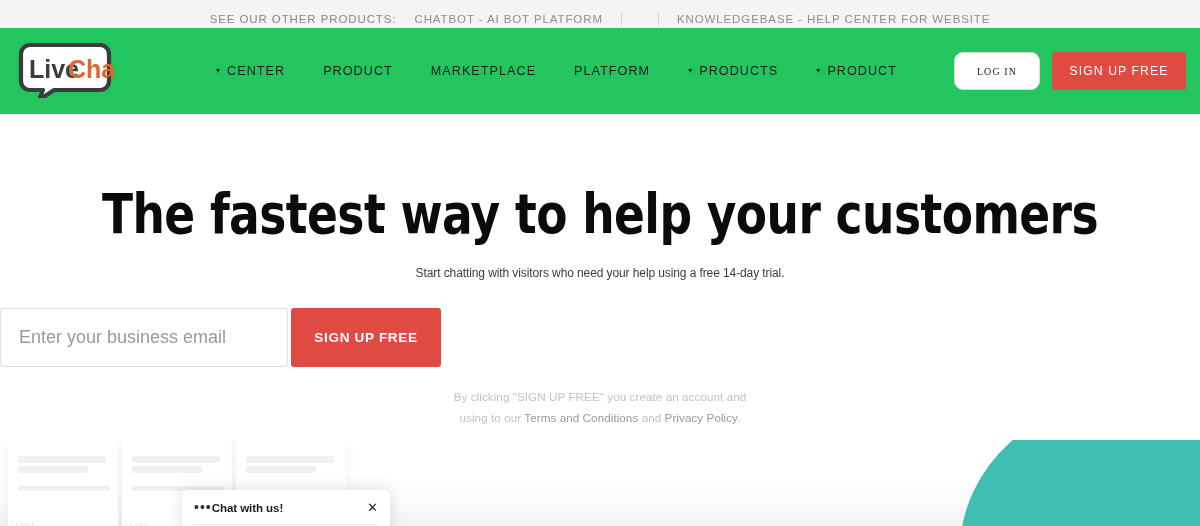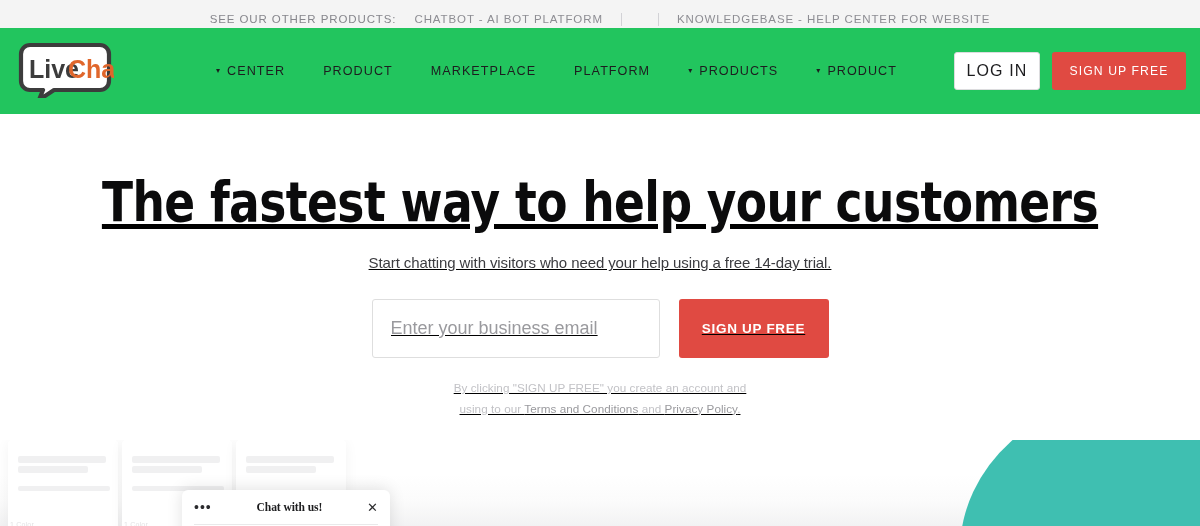--- a/index.html
+++ b/index.html
@@ -111,26 +111,26 @@
     top: 0;
     height: 86px;
     display: flex;
     align-items: center;
     gap: 12px;
   }
   .btn-login {
     width: 86px;
     height: 38px;
     border: 1px solid #dcdcde;
-    border-radius: 3px;
+    border-radius: 9px;
     background: #ffffff;
     color: #1d1d1f;
-    font-size: 16px;
+    font-size: 10px;
     letter-spacing: 1.1px;
-    font-family: Liberation Sans, sans-serif;
+    font-family: Liberation Serif, serif;
     cursor: pointer;
     display: flex;
     align-items: center;
     justify-content: center;
   }
   .btn-signup-nav {
     width: 134px;
     height: 38px;
     border: none;
     border-radius: 3px;
@@ -141,48 +141,46 @@
     font-family: "Liberation Sans", sans-serif;
     cursor: pointer;
     display: flex;
     align-items: center;
     justify-content: center;
   }
 
   
   .hero {
     position: absolute;
-    top: 112px; left: 0;
+    top: 124px; left: 0;
     width: 1200px;
     text-align: center;
-    text-decoration: underline;
   }
   .hero-title {
     margin-top: 62px;
     font-family: "DejaVu Sans Condensed", "Liberation Sans Narrow", "Liberation Sans", sans-serif;
     font-weight: bold;
     font-size: 55px;
     line-height: 1.02;
     letter-spacing: -0.6px;
     color: #0b0b0c;
     transform: scaleX(0.92);
   }
   .hero-sub {
     margin-top: 24px;
-    font-size: 15px;
+    font-size: 12px;
     color: #3c3c40;
     letter-spacing: -0.1px;
   }
 
   .signup-form {
     margin-top: 28px;
     display: flex;
-    justify-content: center;
     align-items: stretch;
-    gap: 19px;
+    gap: 3px;
   }
   .email-input {
     width: 288px;
     height: 59px;
     border: 1px solid #dedede;
     border-radius: 3px;
     background: #ffffff;
     padding: 0 18px;
     font-size: 18px;
     color: #2b2b2e;
@@ -286,26 +284,24 @@
   }
   .chat-dots {
     font-size: 14px;
     color: #2b2b2e;
     letter-spacing: 1px;
     line-height: 1;
     cursor: pointer;
   }
   .chat-title {
     flex: 1;
-    text-align: center;
     font-size: 11.6px;
     font-weight: bold;
     color: #1d1d1f;
     letter-spacing: -0.1px;
-    font-family: Liberation Serif, serif;
   }
   .chat-close {
     font-size: 13px;
     color: #2b2b2e;
     cursor: pointer;
     line-height: 1;
   }
   .chat-divider {
     height: 1px;
     background: #e9e9ea;

